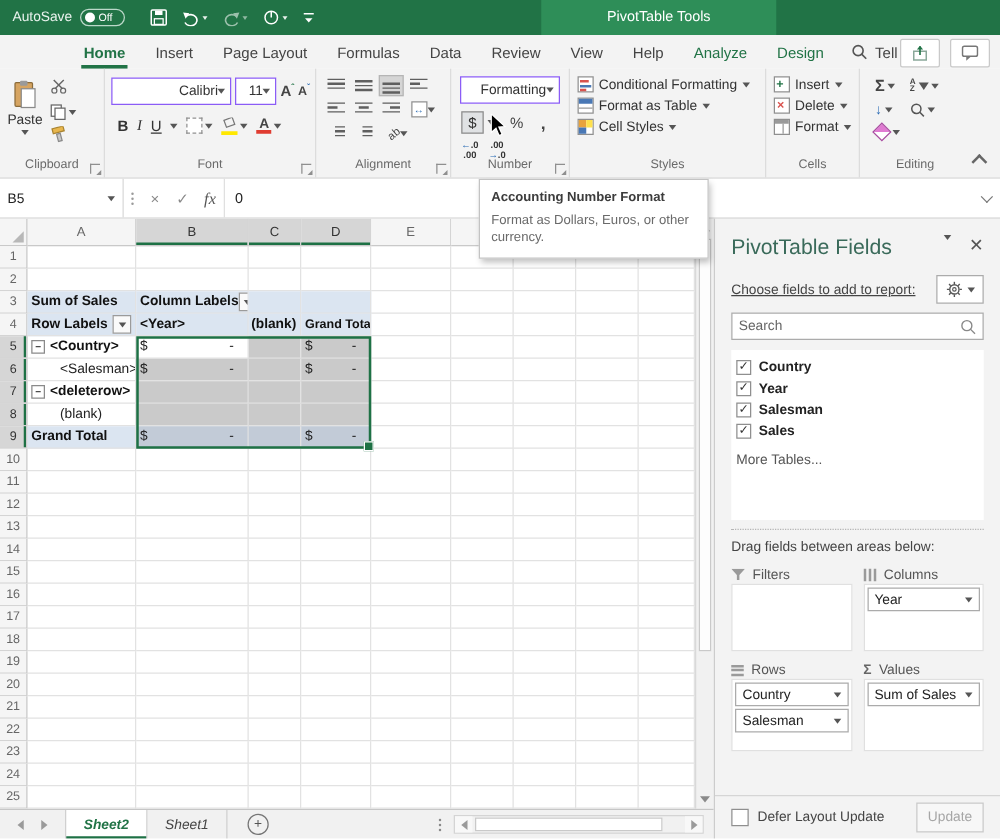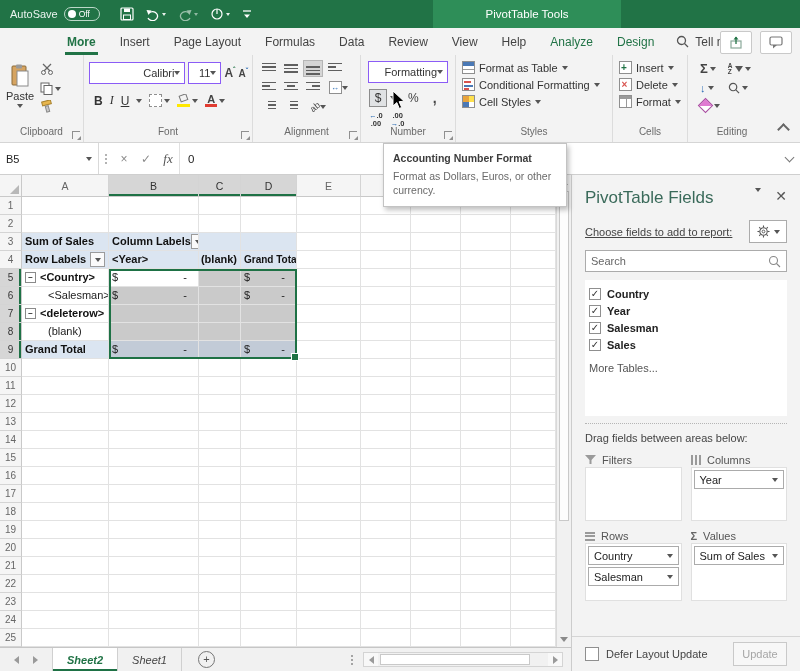--- a/index.html
+++ b/index.html
@@ -199,21 +199,21 @@
           </svg>
       </span>
     </div>
     <div class="ctx-block">
       <span>PivotTable Tools</span>
     </div>
   </div>
 
   <div class="tabrow">
     <div id="tabs-host" style="display:flex;">
-        <div class="tab selected">More</div>
+        <div class="tab selected">Home</div>
         <div class="tab">Insert</div>
         <div class="tab">Page Layout</div>
         <div class="tab">Formulas</div>
         <div class="tab">Data</div>
         <div class="tab">Review</div>
         <div class="tab">View</div>
         <div class="tab">Help</div>
         <div class="tab ctx">Analyze</div>
         <div class="tab ctx">Design</div>
       </div>
@@ -435,33 +435,33 @@
         </span>
       </div>
       <div class="rg-label"><span>Number</span></div>
       <span class="launcher"></span>
     </div>
 
     <div class="rgroup" style="left:456px;width:157px">
       <div style="padding-top:4px;">
         <div class="rowline">
           <span class="mini-grid">
-              <span style="position:absolute;left:0;top:0;right:0;height:4px;background:#4a78b5"></span>
-              <span style="position:absolute;left:0;top:7px;right:0;height:1px;background:#9a9a9a"></span>
-            </span>
-          <span>Format as Table</span>
-            <span class="caret"></span>
-        </div>
-        <div class="rowline">
-          <span class="mini-grid">
               <span style="position:absolute;left:1px;top:2px;width:7px;height:2px;background:#d9534f"></span>
               <span style="position:absolute;left:1px;top:5.5px;width:9px;height:2px;background:#4a78b5"></span>
               <span style="position:absolute;left:1px;top:9px;width:5px;height:2px;background:#d9534f"></span>
             </span>
           <span>Conditional Formatting</span>
+            <span class="caret"></span>
+        </div>
+        <div class="rowline">
+          <span class="mini-grid">
+              <span style="position:absolute;left:0;top:0;right:0;height:4px;background:#4a78b5"></span>
+              <span style="position:absolute;left:0;top:7px;right:0;height:1px;background:#9a9a9a"></span>
+            </span>
+          <span>Format as Table</span>
             <span class="caret"></span>
         </div>
         <div class="rowline">
           <span class="mini-grid">
               <span style="position:absolute;left:0;top:0;width:6px;height:6px;background:#e8a33d"></span>
               <span style="position:absolute;right:0;top:0;width:5px;height:6px;background:#ffe14d"></span>
               <span style="position:absolute;left:0;bottom:0;width:6px;height:5px;background:#4a78b5"></span>
             </span>
           <span>Cell Styles</span>
             <span class="caret"></span>

